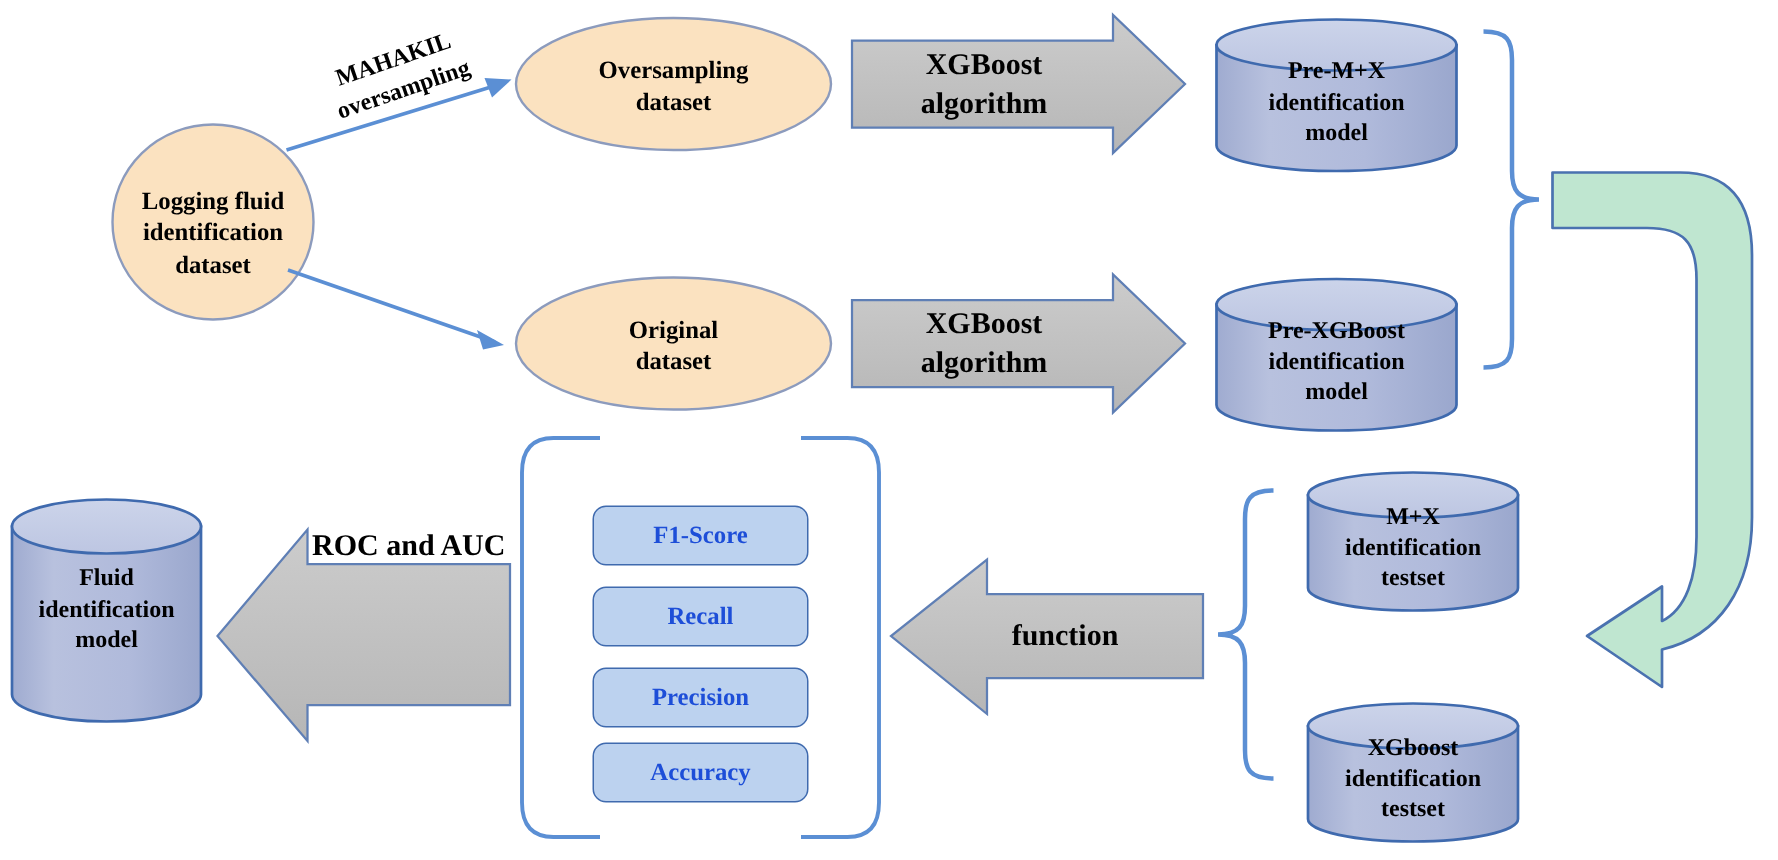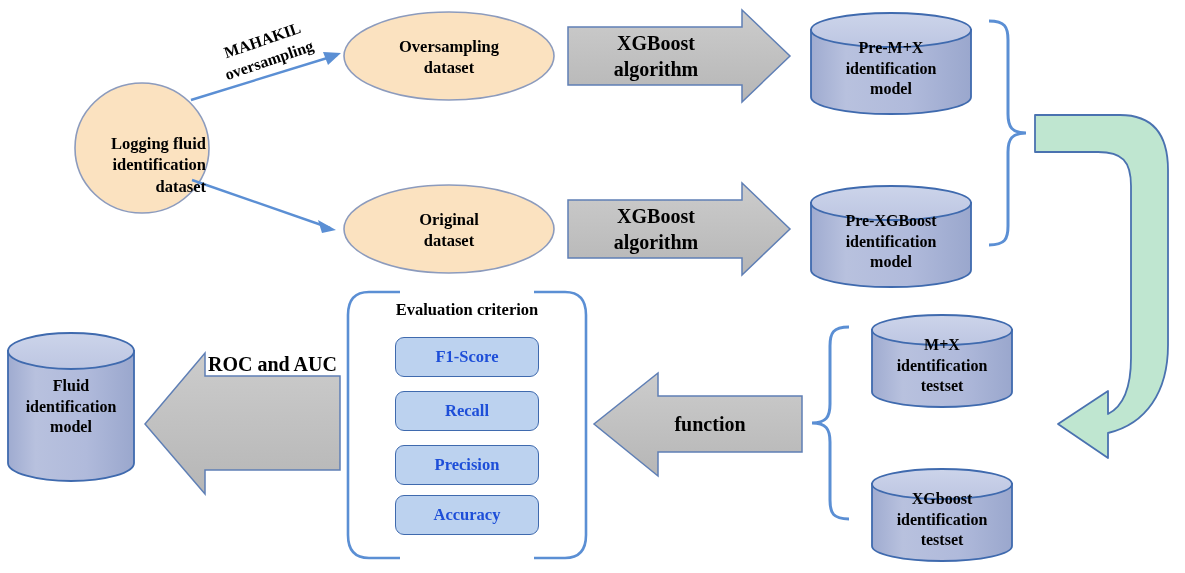--- a/index.html
+++ b/index.html
@@ -189,21 +189,21 @@
 
     <polygon points="340,376 205,376 205,353 145,424 205,494 205,470 340,470" fill="url(#grayArrowGrad)" stroke="#5f7fb5" stroke-width="1.5"></polygon>
 
     <g>
       <path d="M 8,351 L 8,463 A 63,18 0 0 0 134,463 L 134,351 Z" fill="url(#cylBodyGrad)" stroke="#3f6aae" stroke-width="1.8"></path>
       <ellipse cx="71" cy="351" rx="63" ry="18" fill="url(#cylTopGrad)" stroke="#3f6aae" stroke-width="1.8"></ellipse>
     </g>
 
   </svg>
 
-  <div class="node-text ellipse-label" style="left:78px; top:130px; width:128px; height:70px;align-items:flex-end;">
+  <div class="node-text ellipse-label" style="left:78px; top:120px; width:128px; height:70px;">
     <span>Logging fluid</span>
     <span>identification</span>
     <span>dataset</span>
   </div>
 
   <div class="rot-label" style="left:196px; top:30px; width:140px; transform:rotate(-19deg);">
     <div>MAHAKIL</div>
     <div>oversampling</div>
   </div>
 
@@ -246,21 +246,20 @@
   <div class="node-text cyl-label" style="left:877px; top:488px; width:130px; height:64px;">
     <span>XGboost</span>
     <span>identification</span>
     <span>testset</span>
   </div>
 
   <div class="node-text arrow-label" style="left:620px; top:400px; width:180px; height:48px;">
     <span>function</span>
   </div>
 
-  <div class="eval-title">Evaluation criterion</div>
 
   <div class="eval-item" style="top:337px;">F1-Score</div>
   <div class="eval-item" style="top:445px;">Precision</div>
   <div class="eval-item" style="top:391px;">Recall</div>
   <div class="eval-item" style="top:495px;">Accuracy</div>
 
   <div class="node-text arrow-label" style="left:200px; top:353px; width:145px; height:22px;">
     <span>ROC and AUC</span>
   </div>
 

